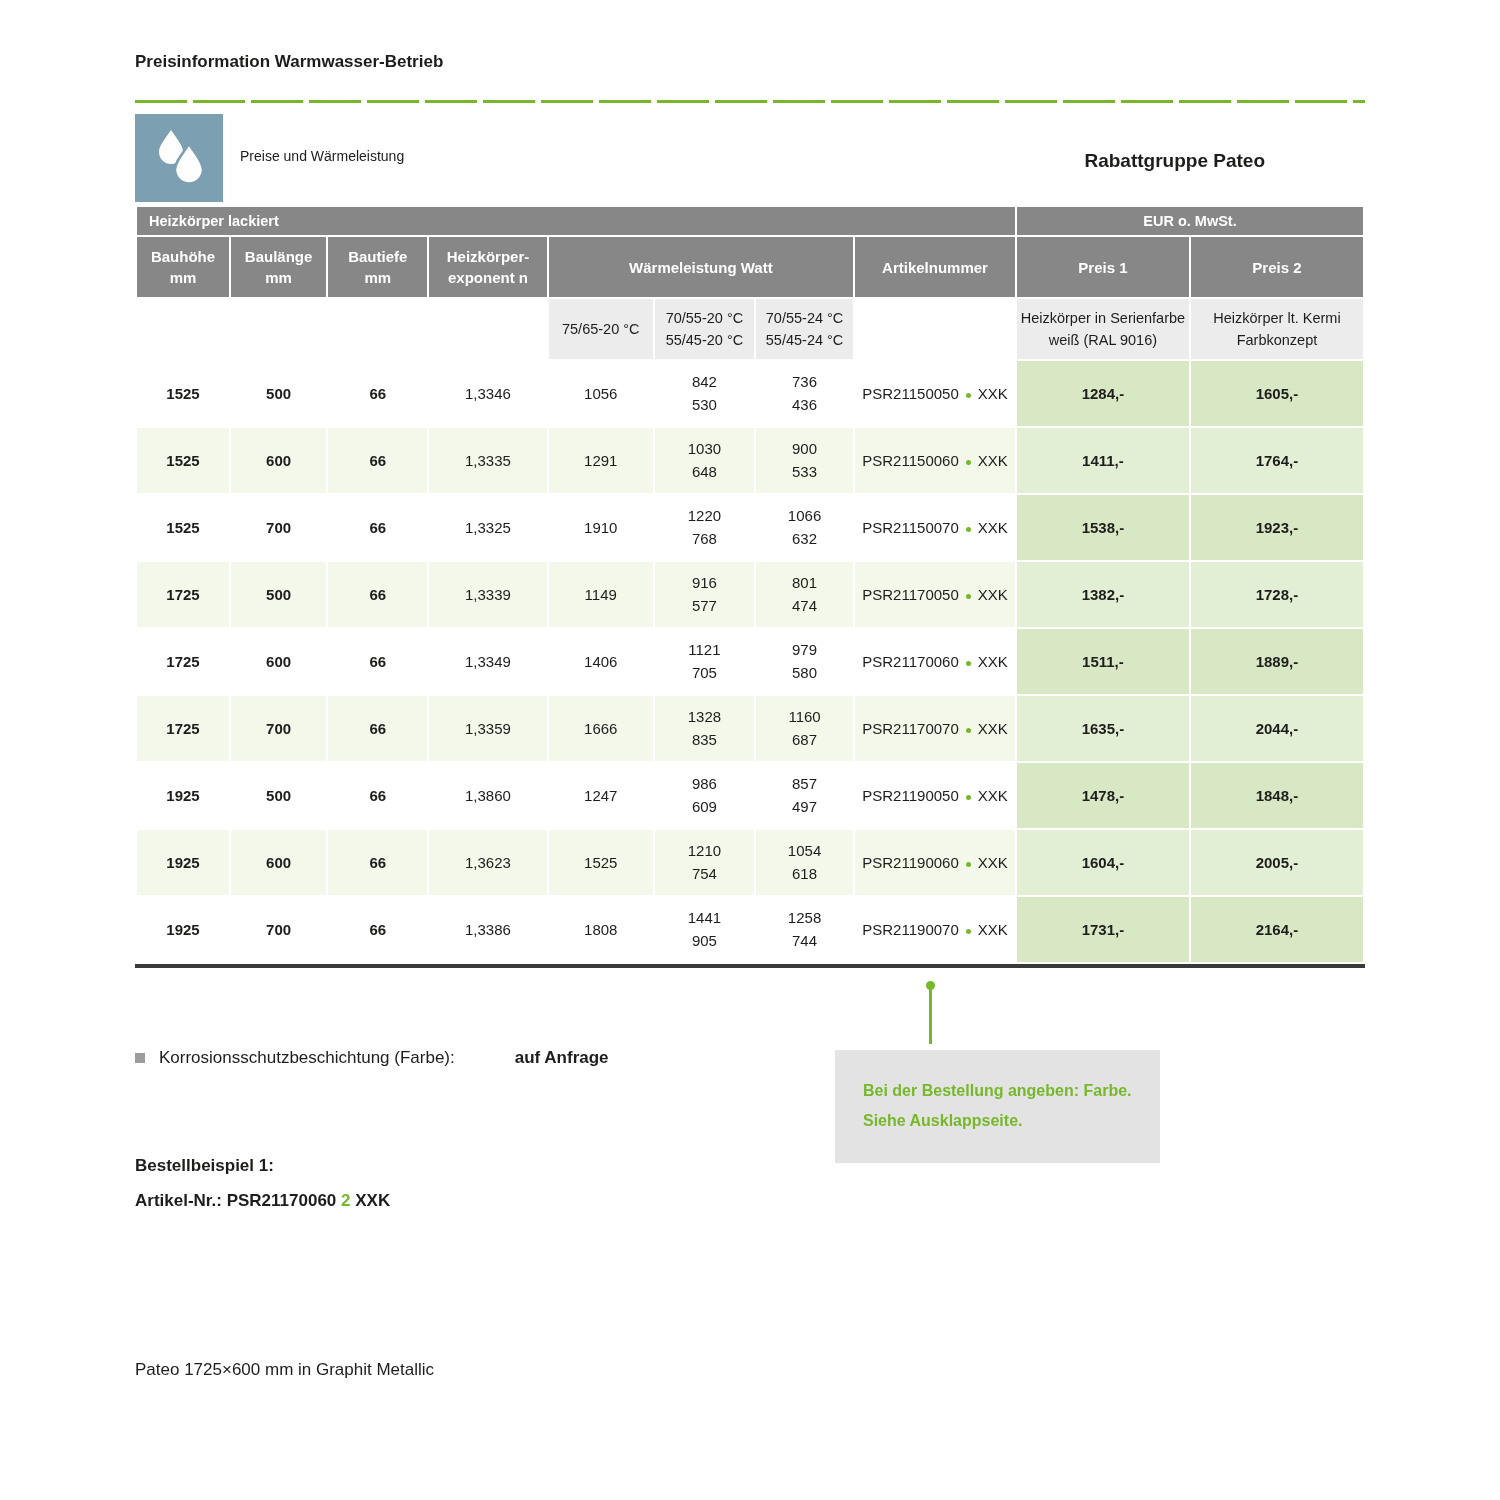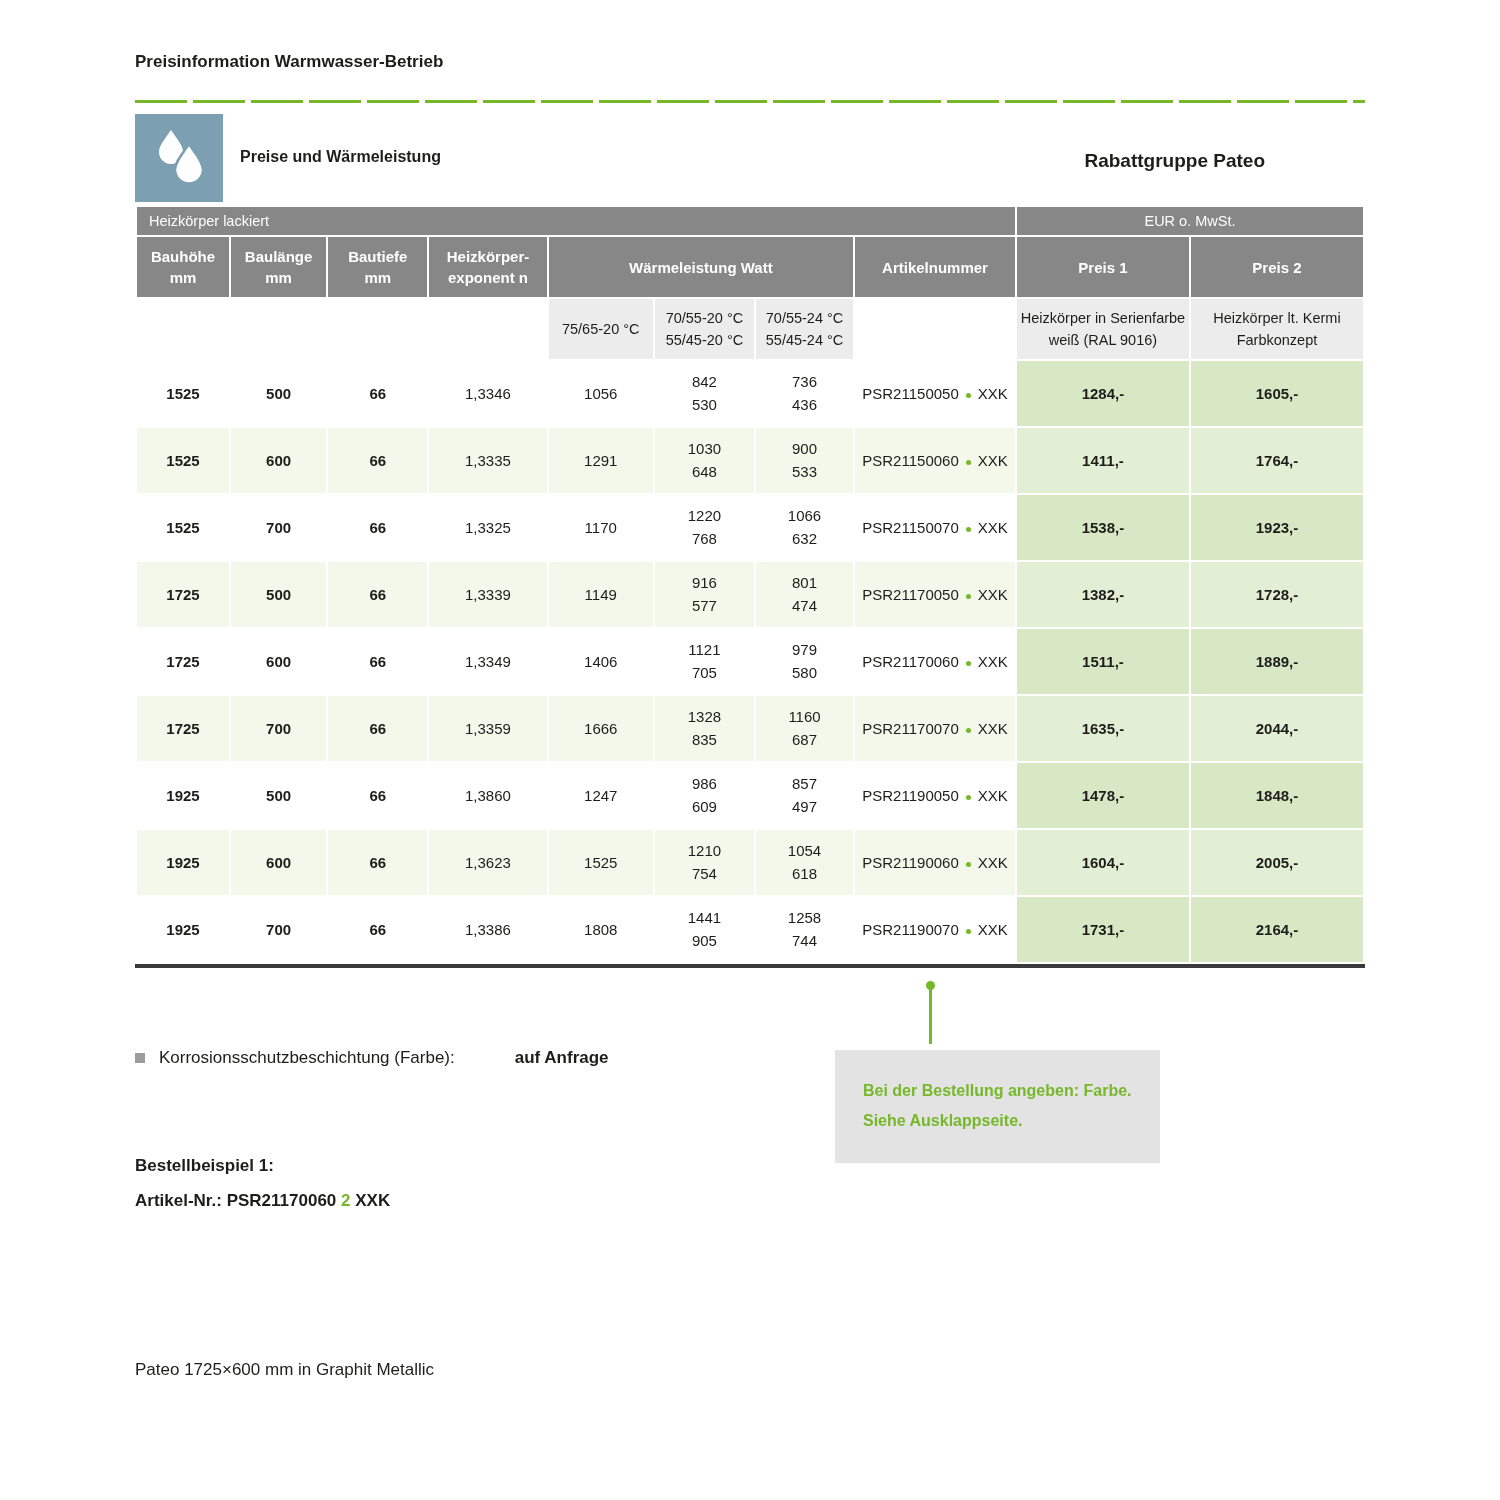--- a/index.html
+++ b/index.html
@@ -4,27 +4,27 @@
 <style>
   * { box-sizing: border-box; margin: 0; padding: 0; }
   body { background: #ffffff; font-family: "Liberation Sans", sans-serif; color: #1d1d1b; }
   .page { position: relative; width: 1500px; height: 1500px; background: #fff; overflow: hidden; }
 
   .page-title { position: absolute; left: 135px; top: 52px; font-size: 17px; font-weight: bold; }
   .green-rule { position: absolute; left: 135px; top: 100px; width: 1230px; height: 3px;
     background: repeating-linear-gradient(90deg, #76b82a 0 52px, #ffffff 52px 58px); }
 
   .icon-box { position: absolute; left: 135px; top: 114px; width: 88px; height: 88px; }
-  .section-title { position: absolute; left: 240px; top: 148px; font-size: 16px; font-weight: bold; }
+  .section-title { position: absolute; left: 240px; top: 148px; font-size: 14px; font-weight: normal; }
   .rabatt { position: absolute; right: 235px; top: 150px; font-size: 19px; font-weight: bold; }
 
   .table-wrap { position: absolute; left: 135px; top: 205px; width: 1230px; }
   table.price-table { table-layout: fixed; width: 1230px; border-collapse: collapse; }
   .price-table th, .price-table td { border: 2px solid #ffffff; padding: 0 2px; text-align: center; vertical-align: middle; }
-  .band { background: #878787; color: #fff; font-size: 14.5px; font-weight: normal; height: 30px; }
+  .band { background: #878787; color: #fff; font-size: 14.5px; font-weight: bold; height: 30px; }
   .band.left { text-align: left; padding-left: 12px; }
   .hd { background: #878787; color: #fff; font-size: 15px; font-weight: bold; height: 62px; white-space: pre-line; line-height: 1.4; }
   .sub { background: #ececec; color: #1d1d1b; font-size: 14.5px; font-weight: normal; height: 62px; white-space: pre-line; line-height: 1.55; }
   .sub.empty { background: #ffffff; }
   tbody.data td { font-size: 15px; height: 67px; }
   tbody.data tr:nth-child(odd) td { background: #ffffff; }
   tbody.data tr:nth-child(even) td { background: #f3f8ea; }
   tbody.data tr:nth-child(odd) td.price { background: #d9e8c4; }
   tbody.data tr:nth-child(even) td.price { background: #e3efd4; }
   .bld { font-weight: bold; }
@@ -146,21 +146,21 @@
 533</td>
             <td class="art"><span>PSR21150060</span><span class="dot"></span><span>XXK</span></td>
             <td class="price">1411,-</td>
             <td class="price">1764,-</td>
           </tr>
         <tr>
             <td class="bld">1525</td>
             <td class="bld">700</td>
             <td class="bld">66</td>
             <td>1,3325</td>
-            <td>1170</td>
+            <td>1910</td>
             <td class="ml">1220
 768</td>
             <td class="ml">1066
 632</td>
             <td class="art"><span>PSR21150070</span><span class="dot"></span><span>XXK</span></td>
             <td class="price">1538,-</td>
             <td class="price">1923,-</td>
           </tr>
         <tr>
             <td class="bld">1725</td>

